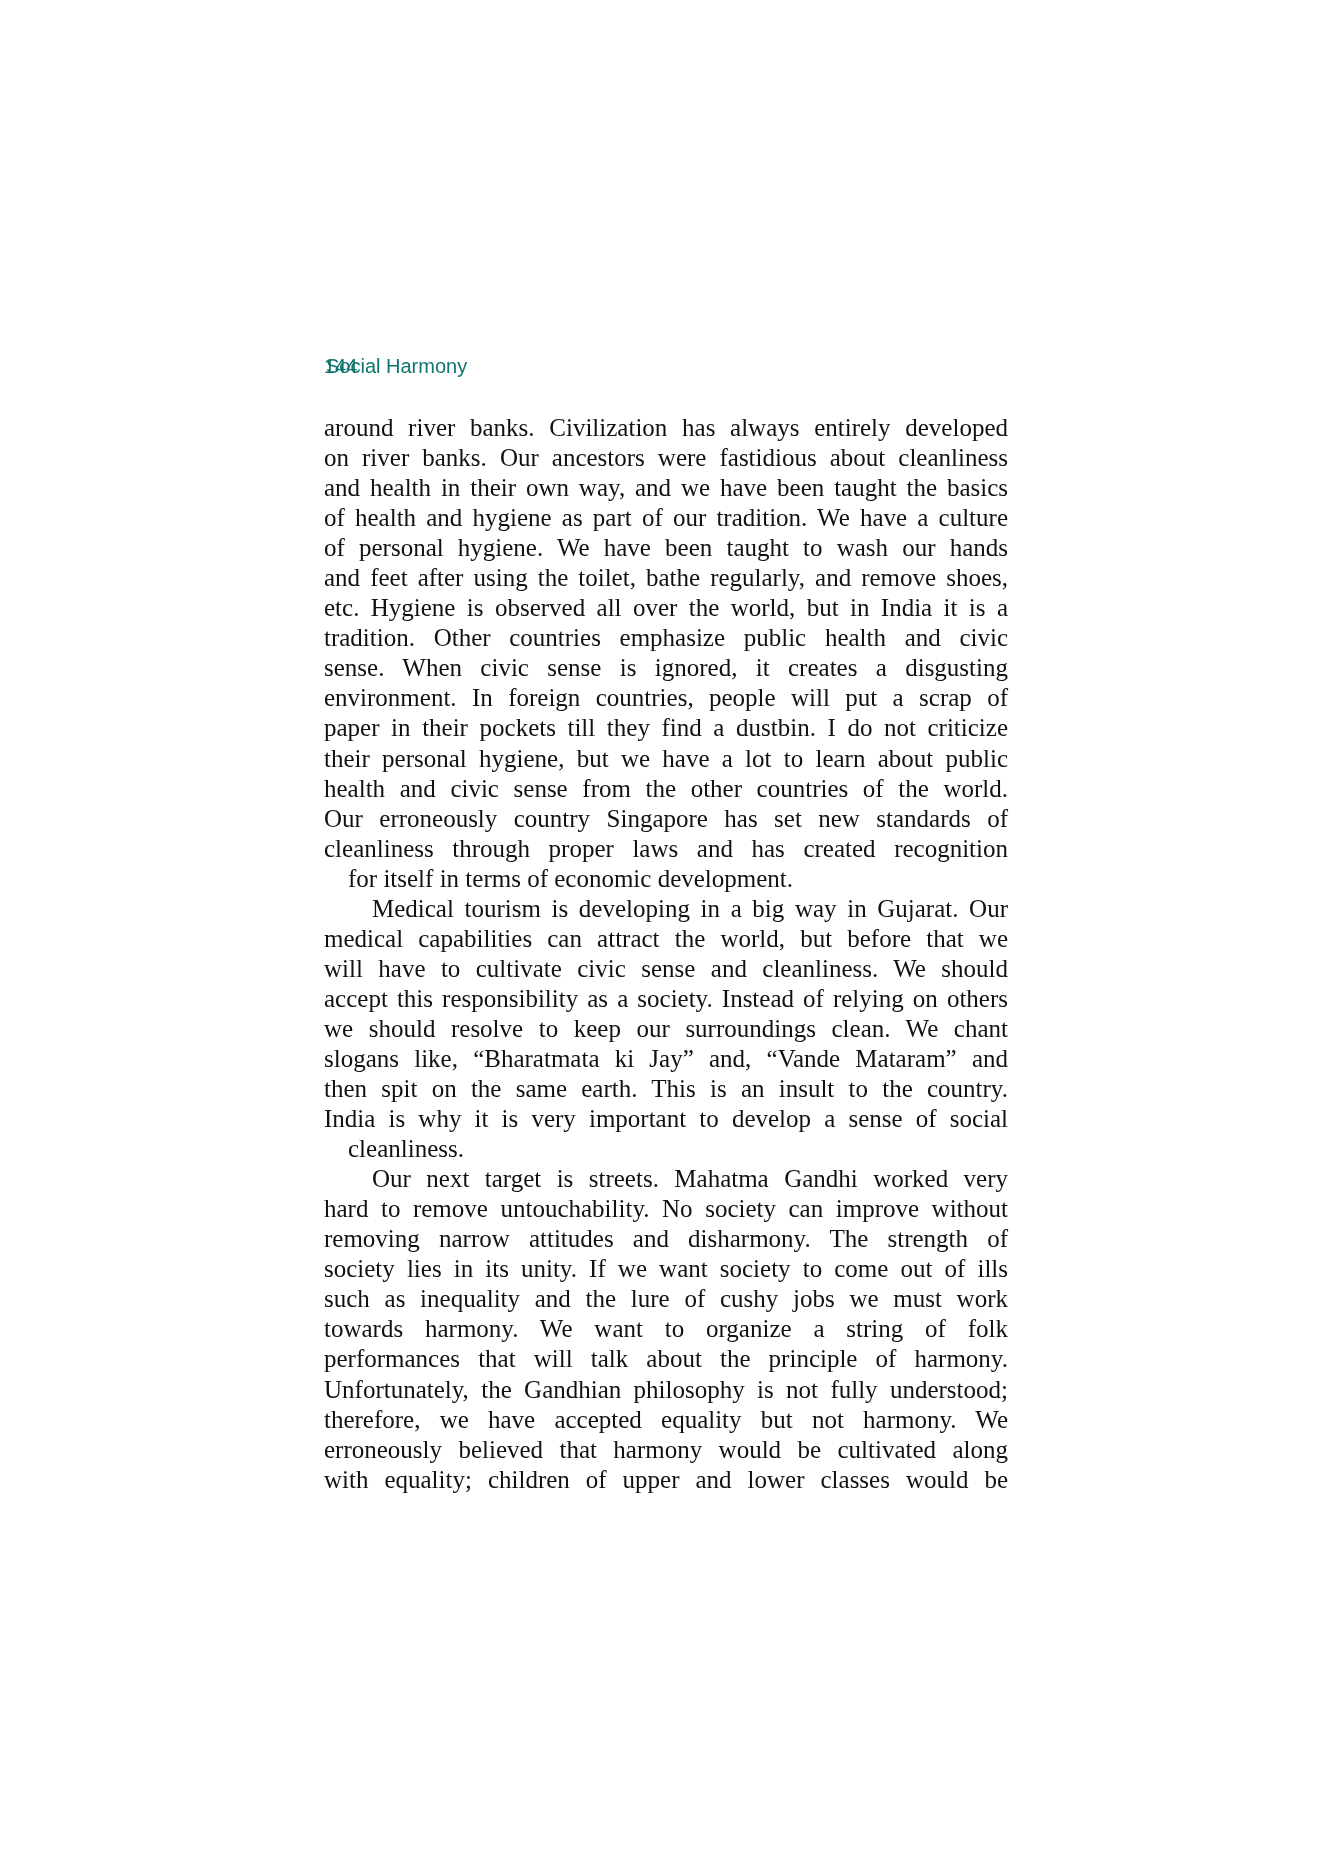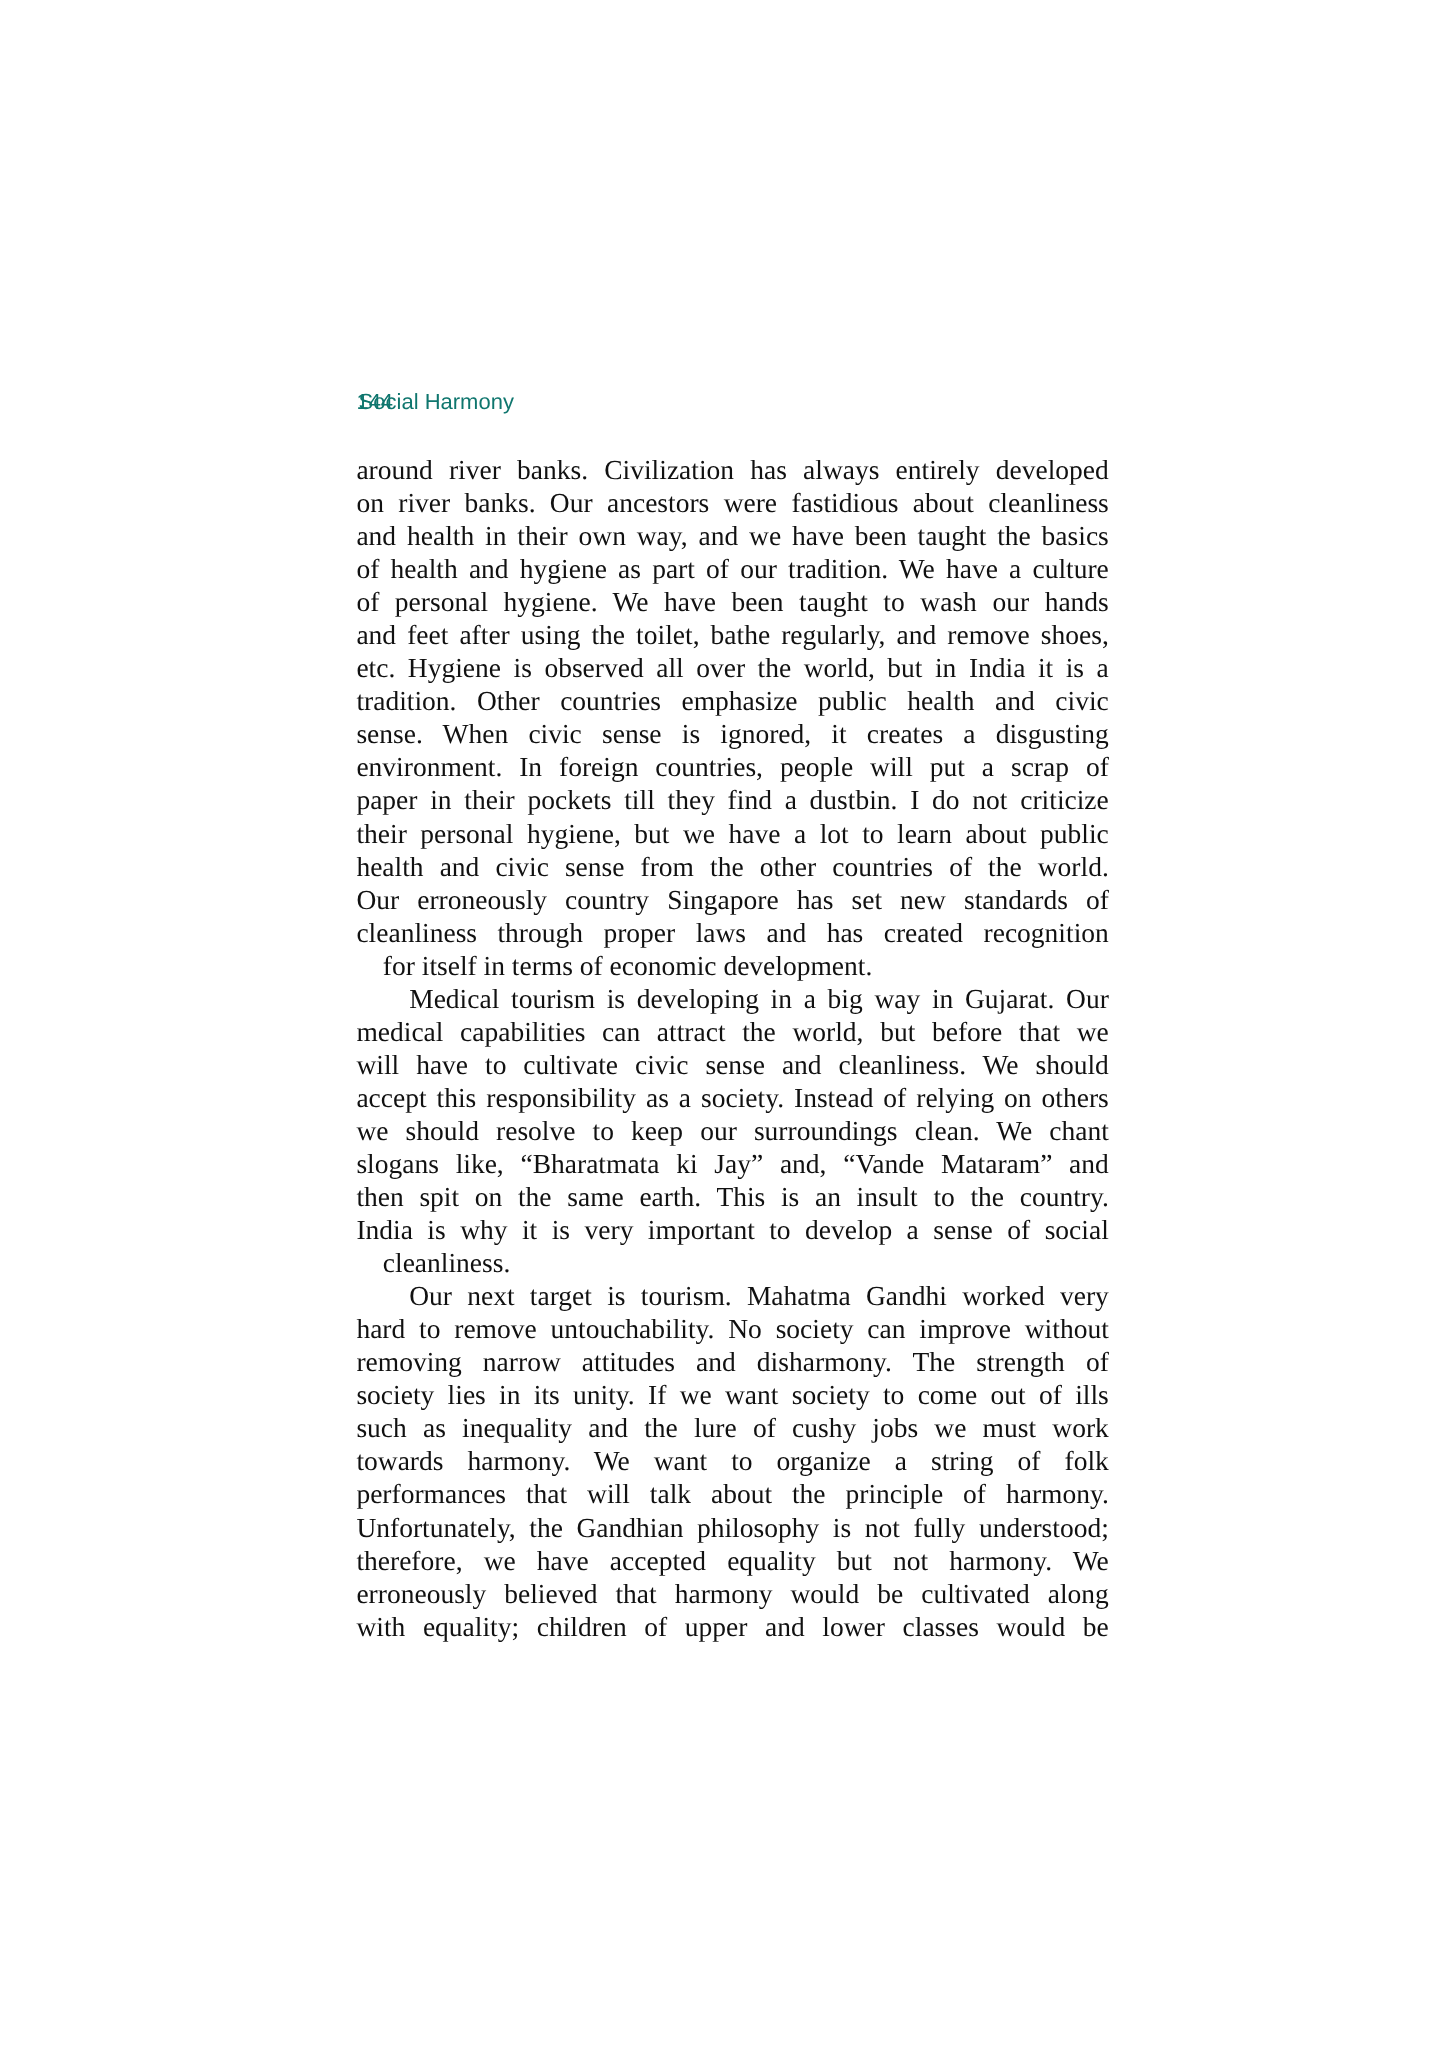--- a/index.html
+++ b/index.html
@@ -94,21 +94,21 @@
       <span class="line">medical capabilities can attract the world, but before that we</span>
       <span class="line">will have to cultivate civic sense and cleanliness. We should</span>
       <span class="line">accept this responsibility as a society. Instead of relying on others</span>
       <span class="line">we should resolve to keep our surroundings clean. We chant</span>
       <span class="line">slogans like, “Bharatmata ki Jay” and, “Vande Mataram” and</span>
       <span class="line">then spit on the same earth. This is an insult to the country.</span>
       <span class="line">India is why it is very important to develop a sense of social</span>
       <span class="line last">cleanliness.</span>
     </div>
     <div class="paragraph">
-      <span class="line indent">Our next target is tourism. Mahatma Gandhi worked very</span>
+      <span class="line indent">Our next target is streets. Mahatma Gandhi worked very</span>
       <span class="line">hard to remove untouchability. No society can improve without</span>
       <span class="line">removing narrow attitudes and disharmony. The strength of</span>
       <span class="line">society lies in its unity. If we want society to come out of ills</span>
       <span class="line">such as inequality and the lure of cushy jobs we must work</span>
       <span class="line">towards harmony. We want to organize a string of folk</span>
       <span class="line">performances that will talk about the principle of harmony.</span>
       <span class="line">Unfortunately, the Gandhian philosophy is not fully understood;</span>
       <span class="line">therefore, we have accepted equality but not harmony. We</span>
       <span class="line">erroneously believed that harmony would be cultivated along</span>
       <span class="line">with equality; children of upper and lower classes would be</span>

